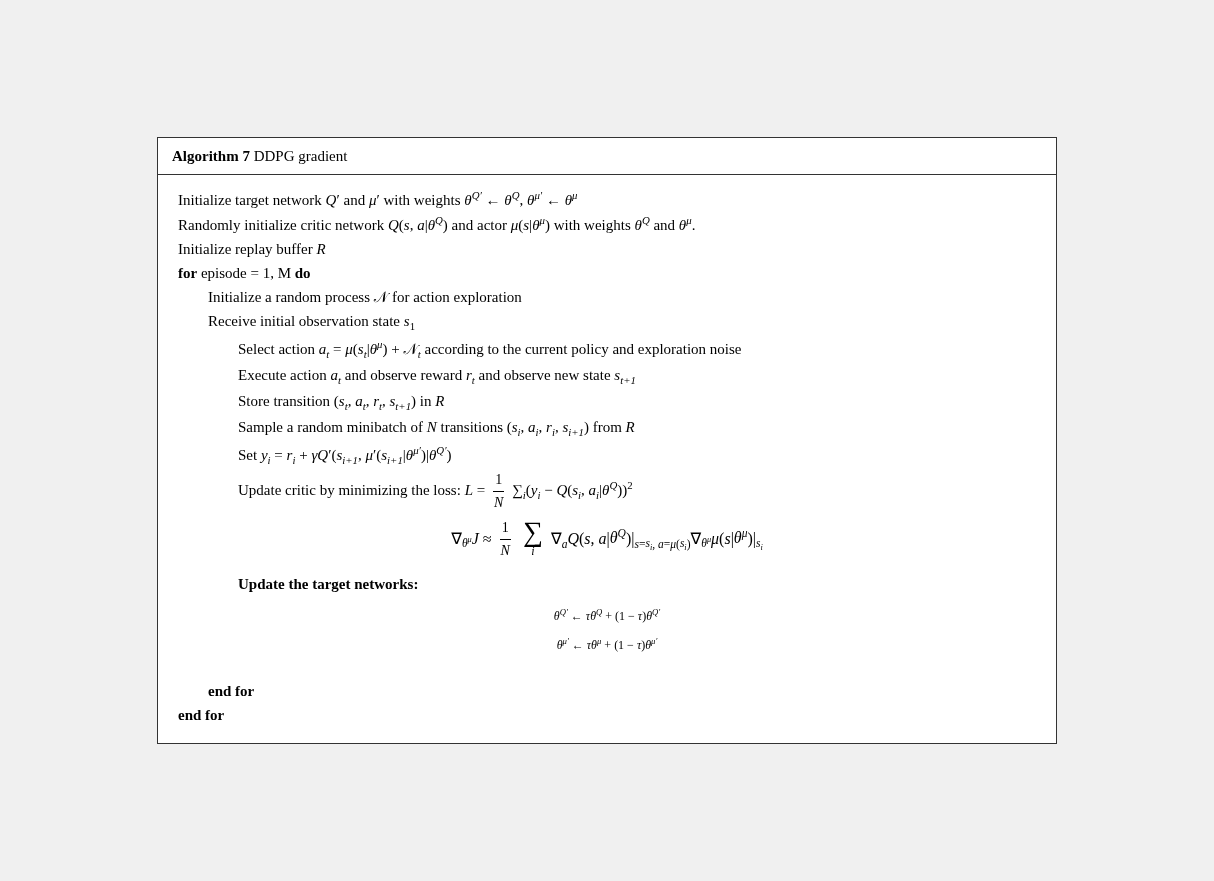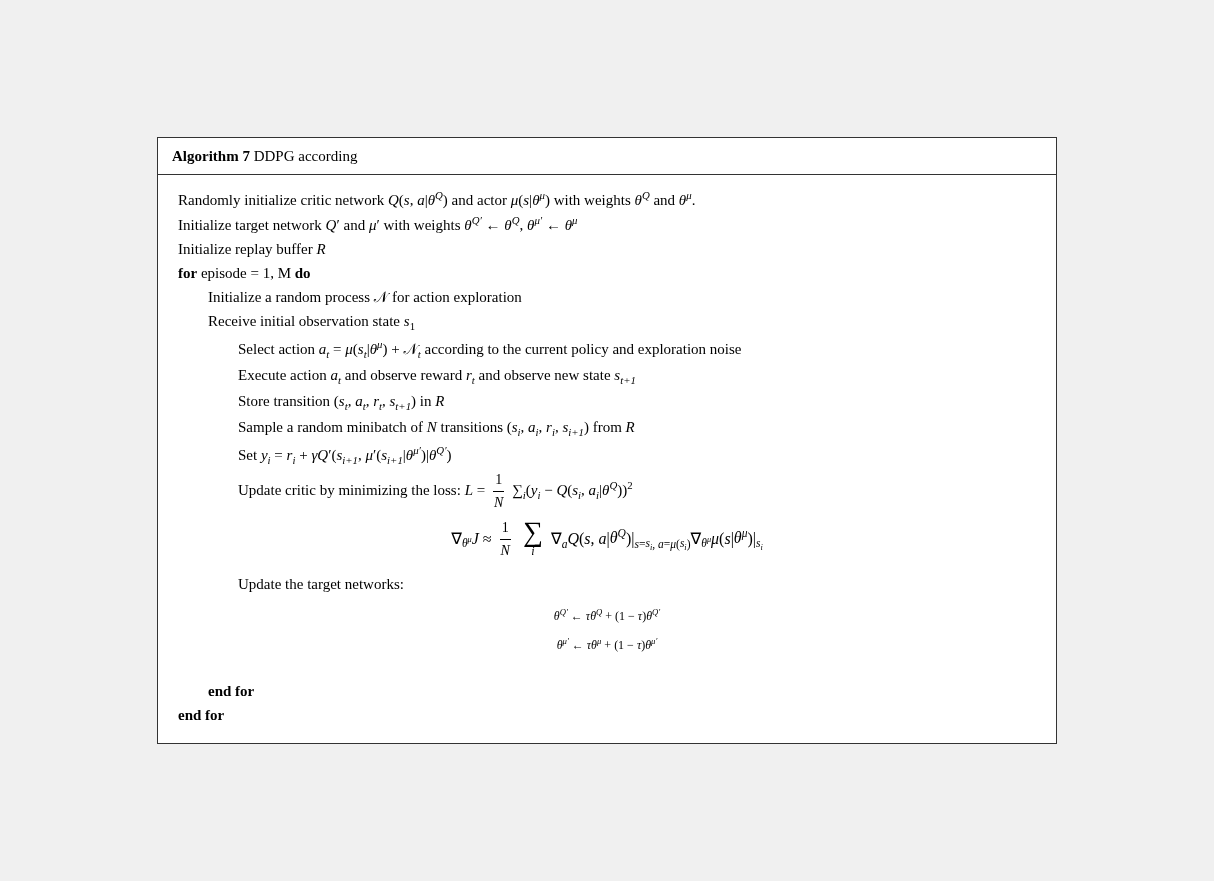--- a/index.html
+++ b/index.html
@@ -111,30 +111,30 @@
     .end-section {
       margin-top: 14px;
     }
   </style>
 </head>
 <body>
 
 <div class="algorithm-box">
   <div class="algorithm-header">
     <span class="algo-num">Algorithm 7</span>
-    <span> DDPG according</span>
+    <span> DDPG gradient</span>
   </div>
   <div class="algorithm-body">
 
     <span class="line">
+      Initialize target network <i>Q</i>′ and <i>μ</i>′ with weights <i>θ<sup>Q′</sup></i> ← <i>θ<sup>Q</sup></i>, <i>θ<sup>μ′</sup></i> ← <i>θ<sup>μ</sup></i>
+    </span>
+
+    <span class="line">
       Randomly initialize critic network <i>Q</i>(<i>s</i>, <i>a</i>|<i>θ<sup>Q</sup></i>) and actor <i>μ</i>(<i>s</i>|<i>θ<sup>μ</sup></i>) with weights <i>θ<sup>Q</sup></i> and <i>θ<sup>μ</sup></i>.
-    </span>
-
-    <span class="line">
-      Initialize target network <i>Q</i>′ and <i>μ</i>′ with weights <i>θ<sup>Q′</sup></i> ← <i>θ<sup>Q</sup></i>, <i>θ<sup>μ′</sup></i> ← <i>θ<sup>μ</sup></i>
     </span>
 
     <span class="line">
       Initialize replay buffer <i>R</i>
     </span>
 
     <span class="line">
       <span class="kw">for</span> episode = 1, M <span class="kw">do</span>
     </span>
 
@@ -183,21 +183,21 @@
         <span class="numer">1</span>
         <span class="denom"><i>N</i></span>
       </span>
       <span style="display:inline-flex; flex-direction:column; align-items:center; vertical-align:middle; font-size:26px; margin: 0 4px;">
         <span style="font-size:28px; line-height:1;">∑</span>
         <span style="font-size:12px; margin-top:-4px;"><i>i</i></span>
       </span>
       ∇<sub><i>a</i></sub><i>Q</i>(<i>s</i>, <i>a</i>|<i>θ<sup>Q</sup></i>)|<sub><i>s</i>=<i>s<sub>i</sub></i>, <i>a</i>=<i>μ</i>(<i>s<sub>i</sub></i>)</sub>∇<sub><i>θ<sup>μ</sup></i></sub><i>μ</i>(<i>s</i>|<i>θ<sup>μ</sup></i>)|<sub><i>s<sub>i</sub></i></sub>
     </div>
 
-    <span class="line indent1 update-target-label" style="margin-top:0; padding-left:60px;">
+    <span class="line indent1 update-target-label" style="margin-top:0; padding-left:60px;font-weight:bold;">
       Update the target networks:
     </span>
 
     <div class="math-block2" style="margin-top: 10px;">
       <i>θ<sup>Q′</sup></i> ← <i>τθ<sup>Q</sup></i> + (1 − <i>τ</i>)<i>θ<sup>Q′</sup></i>
     </div>
 
     <div class="math-block2" style="margin-bottom: 24px;">
       <i>θ<sup>μ′</sup></i> ← <i>τθ<sup>μ</sup></i> + (1 − <i>τ</i>)<i>θ<sup>μ′</sup></i>
     </div>

